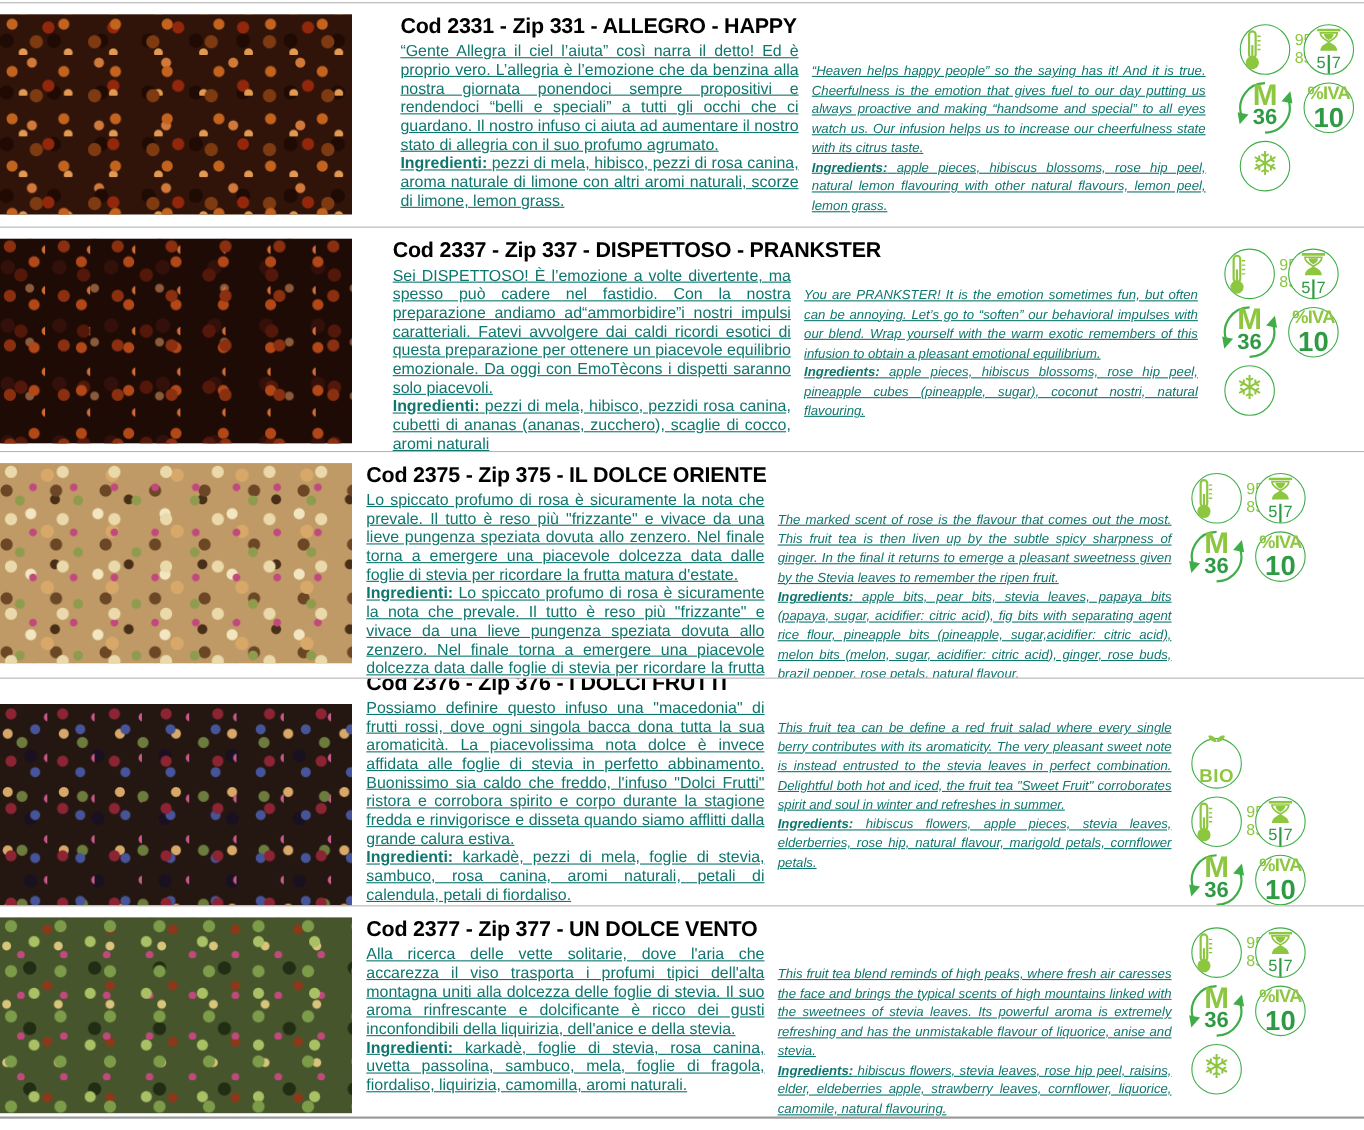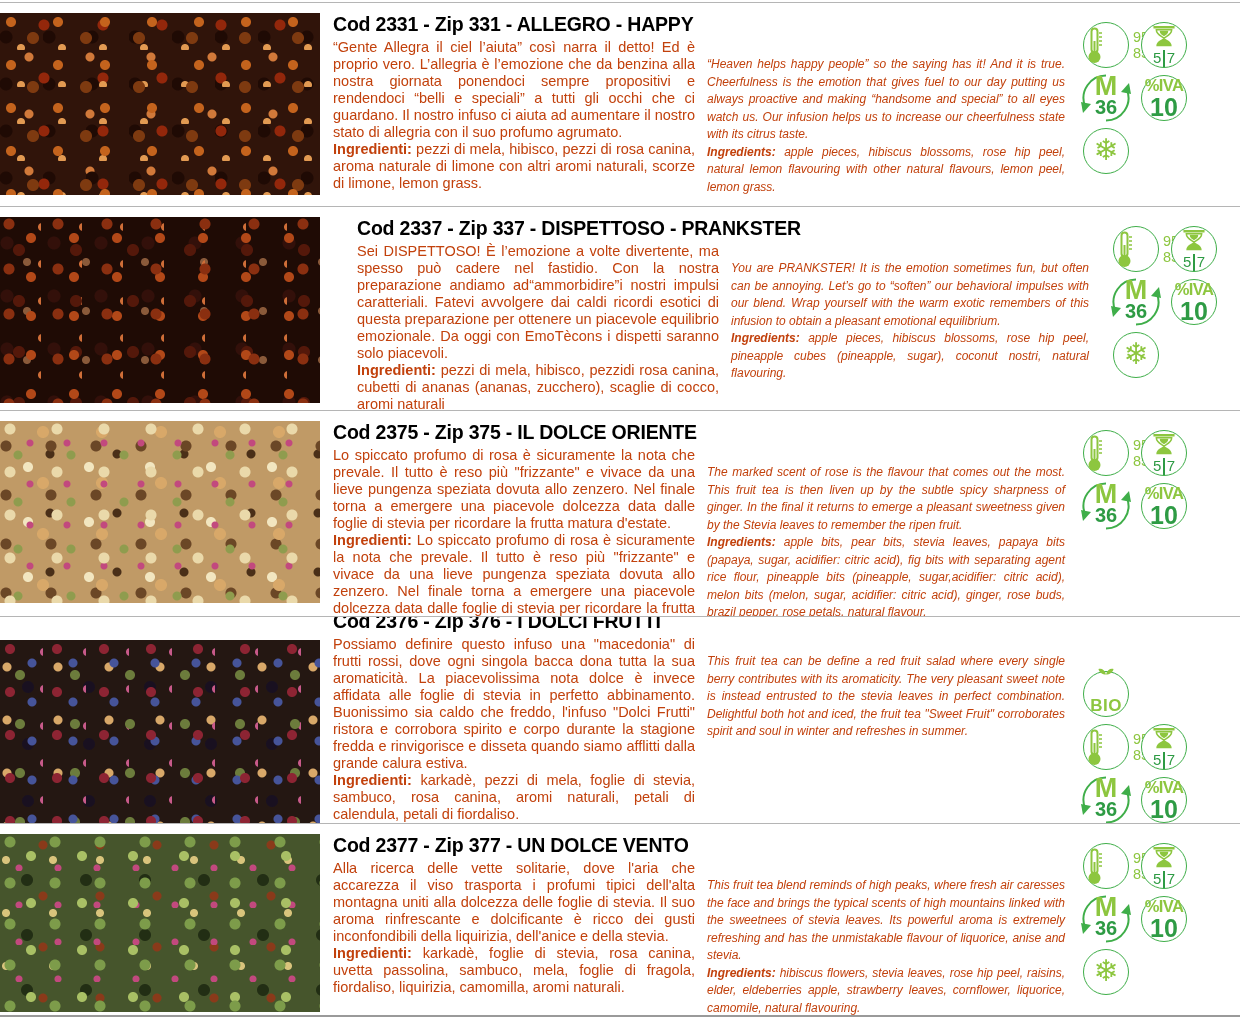--- a/index.html
+++ b/index.html
@@ -1,21 +1,21 @@
 <!DOCTYPE html>
 <html><head>
 <meta charset="utf-8">
 <style>
   * { box-sizing: border-box; }
   html, body { margin: 0; padding: 0; background: #fff; }
   body { width: 1240px; font-family: "Liberation Sans", sans-serif; color: #1d1d1b; }
   .page { width: 1240px; height: 1027px; background: #fff; padding-top: 2px; position: relative; overflow: hidden; }
 
   .row { display: flex; border-top: 1px solid #b5b5b5; padding-top: 10px; overflow: hidden; }
-  .row-1 { height: 204px; }
+  .row-1 { height: 204px; gap: 31px; }
   .row-2 { height: 204px; gap: 24px; }
   .row-3 { height: 206px; }
   .row-4 { height: 207px; align-items: flex-end; }
   .row-5 { height: 192px; }
   .bottom-rule { border-top: 2px solid #9a9a9a; width: 1240px; }
 
   .photo { width: 320px; flex: 0 0 320px; }
   .row-1 .photo, .row-3 .photo { height: 182px; }
   .row-2 .photo { height: 186px; }
   .row-4 .photo { height: 183px; }
@@ -59,21 +59,21 @@
     radial-gradient(circle at 31px 22px, #a9c065 0 4.5px, transparent 5.5px),
     radial-gradient(circle at 19px 34px, #c2497e 0 3px, transparent 4px),
     radial-gradient(circle at 43px 11px, #8a3a1a 0 4px, transparent 5px),
     radial-gradient(circle at 6px 26px, #d9c47c 0 3.5px, transparent 4.5px),
     radial-gradient(circle at 27px 46px, #222e14 0 5.5px, transparent 6.5px);
     background-size: 45px 41px, 51px 47px, 39px 37px, 57px 51px, 47px 53px, 59px 55px; }
 
   .content { margin-left: 13px; width: 737px; }
   .title { font-size: 19.5px; font-weight: bold; color: #000; margin: 0 0 3px 0; letter-spacing: -0.2px; white-space: nowrap; }
   .cols { display: flex; gap: 12px; margin-top: 2px; }
-  .col { width: 362px; font-size: 14.5px; line-height: 17px; text-align: justify; color: #c2410c; }
+  .col { width: 362px; font-size: 14.5px; line-height: 17px; text-align: justify; color: #0f766e; text-decoration: underline; }
   .col p { margin: 0; }
   .col.en { width: 358px; font-style: italic; font-size: 12px; line-height: 17.5px; padding-top: 5px; margin-top: 12px; }
 
   .icon-col { margin-left: auto; width: 157px; flex: 0 0 157px; }
   .icon-grid { margin-top: 9px; display: grid; grid-template-columns: 46px 46px; column-gap: 12px; row-gap: 7px; justify-content: start; }
   .badge { width: 46px; height: 46px; border: 1.6px solid #3fae49; border-radius: 50%; position: relative;
            display: flex; align-items: center; justify-content: center; background: #fff; }
 
   .badge.temp { justify-content: flex-start; }
   .badge.temp svg { position: absolute; left: 2px; top: 4px; }
@@ -299,20 +299,21 @@
     <div class="photo photo-4"></div>
     <div class="content">
       <h2 class="title">Cod 2376 - Zip 376 - I DOLCI FRUTTI</h2>
       <div class="cols">
         <div class="col it">
           <p><span>Possiamo definire questo infuso una "macedonia" di frutti rossi, dove ogni singola bacca dona tutta la sua aromaticità. La piacevolissima nota dolce è invece affidata alle foglie di stevia in perfetto abbinamento. Buonissimo sia caldo che freddo, l'infuso "Dolci Frutti" ristora e corrobora spirito e corpo durante la stagione fredda e rinvigorisce e disseta quando siamo afflitti dalla grande calura estiva.</span></p>
           <p><b>Ingredienti:</b> <span>karkadè, pezzi di mela, foglie di stevia, sambuco, rosa canina, aromi naturali, petali di calendula, petali di fiordaliso.</span></p>
         </div>
         <div class="col en">
           <p><span>This fruit tea can be define a red fruit salad where every single berry contributes with its aromaticity. The very pleasant sweet note is instead entrusted to the stevia leaves in perfect combination. Delightful both hot and iced, the fruit tea "Sweet Fruit" corroborates spirit and soul in winter and refreshes in summer.</span></p>
+          <p><b>Ingredients:</b> <span>hibiscus flowers, apple pieces, stevia leaves, elderberries, rose hip, natural flavour, marigold petals, cornflower petals.</span></p>
         </div>
       </div>
     </div>
     <div class="icon-col">
       <div class="icon-grid">
         <div class="badge bio bio-pos">
           <svg width="34" height="16" viewBox="0 0 34 16">
             <path d="M17 15 C15 6 8 2 2 4 C3 11 10 15 17 15 Z" fill="#8dc63f"></path>
             <path d="M17 15 C19 6 26 2 32 4 C31 11 24 15 17 15 Z" fill="#8dc63f"></path>
           </svg>

